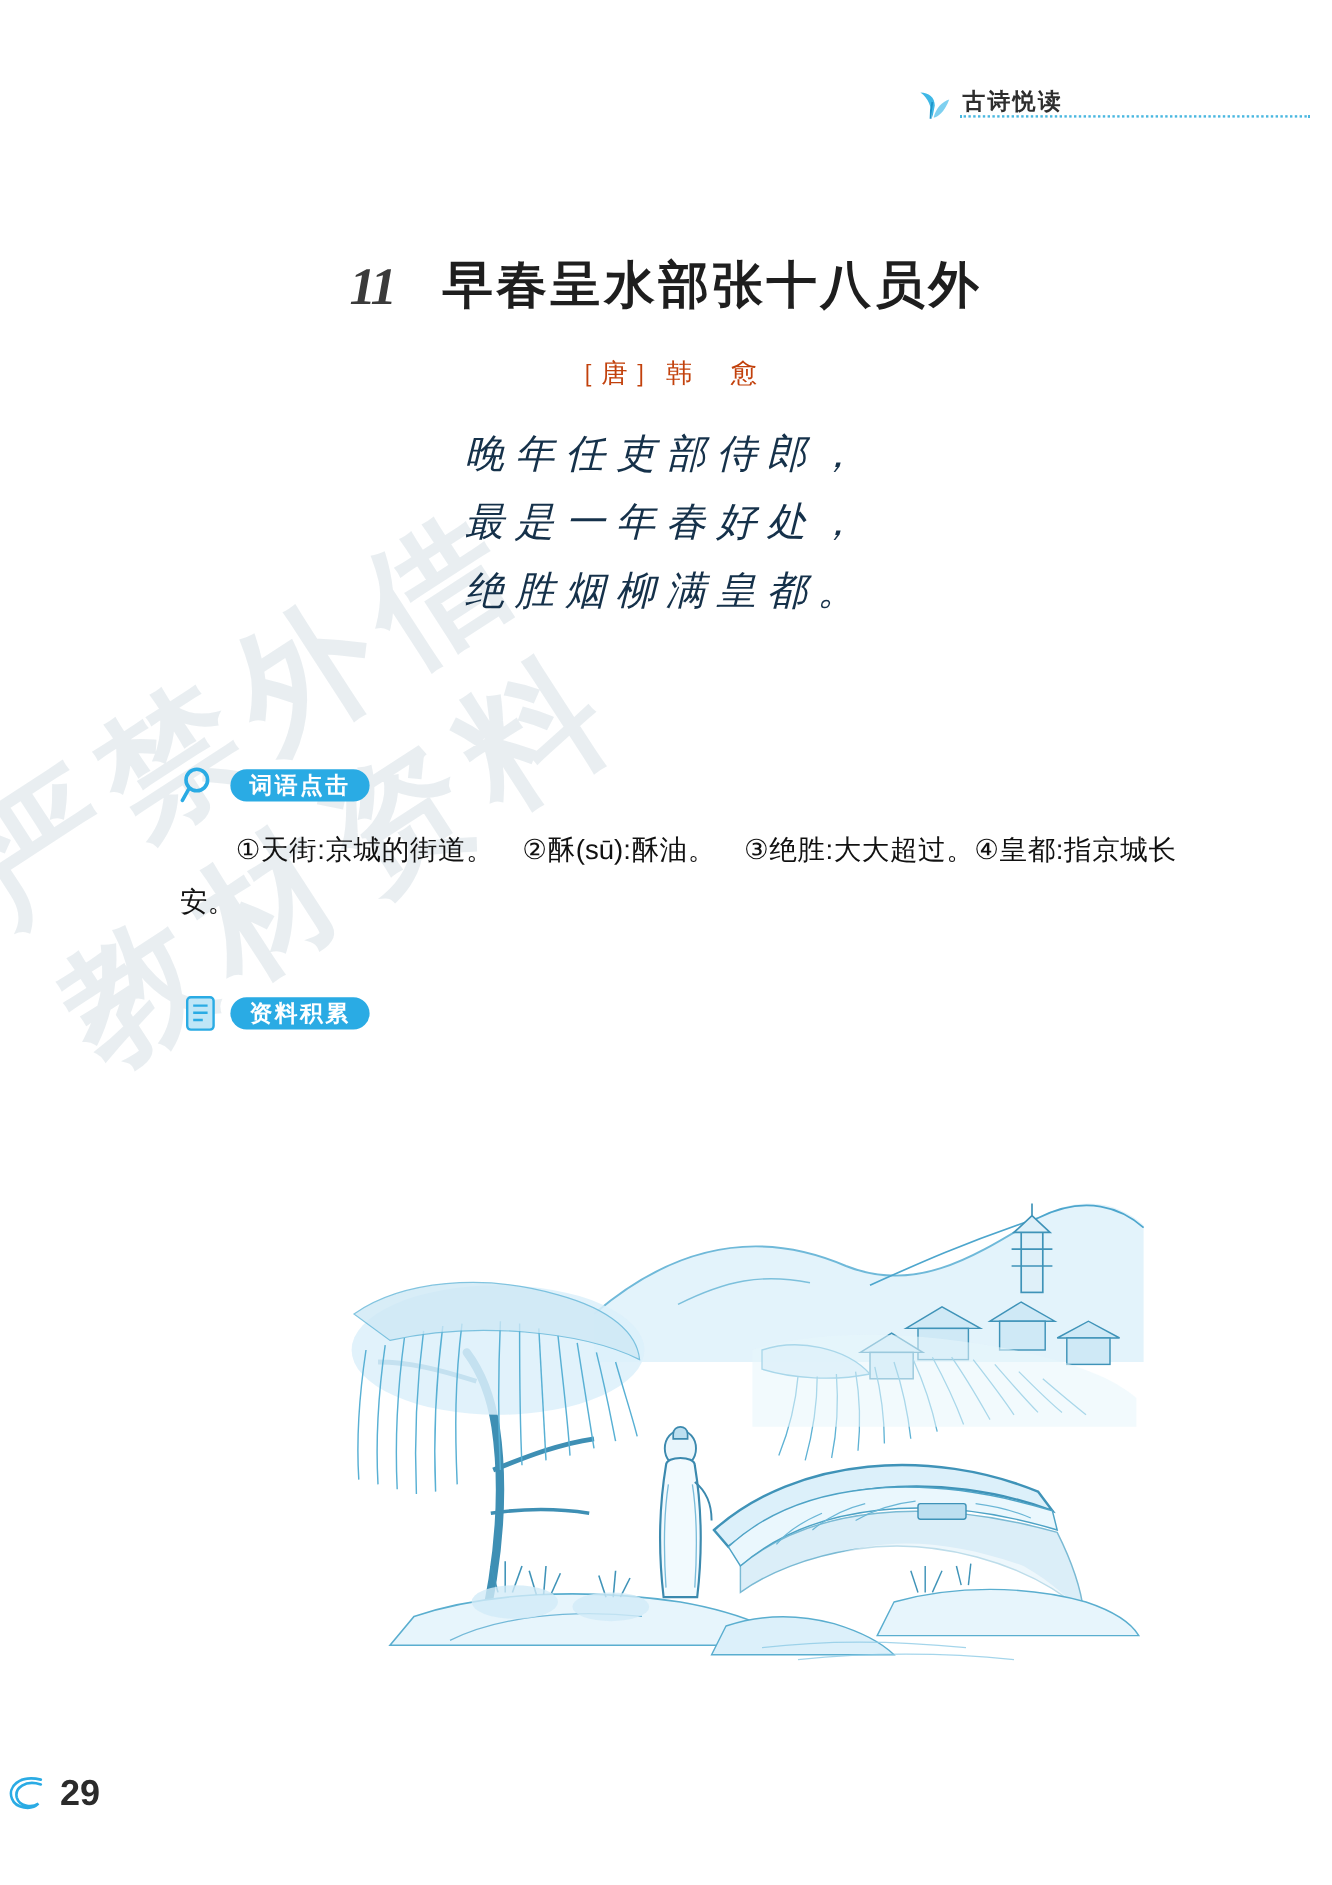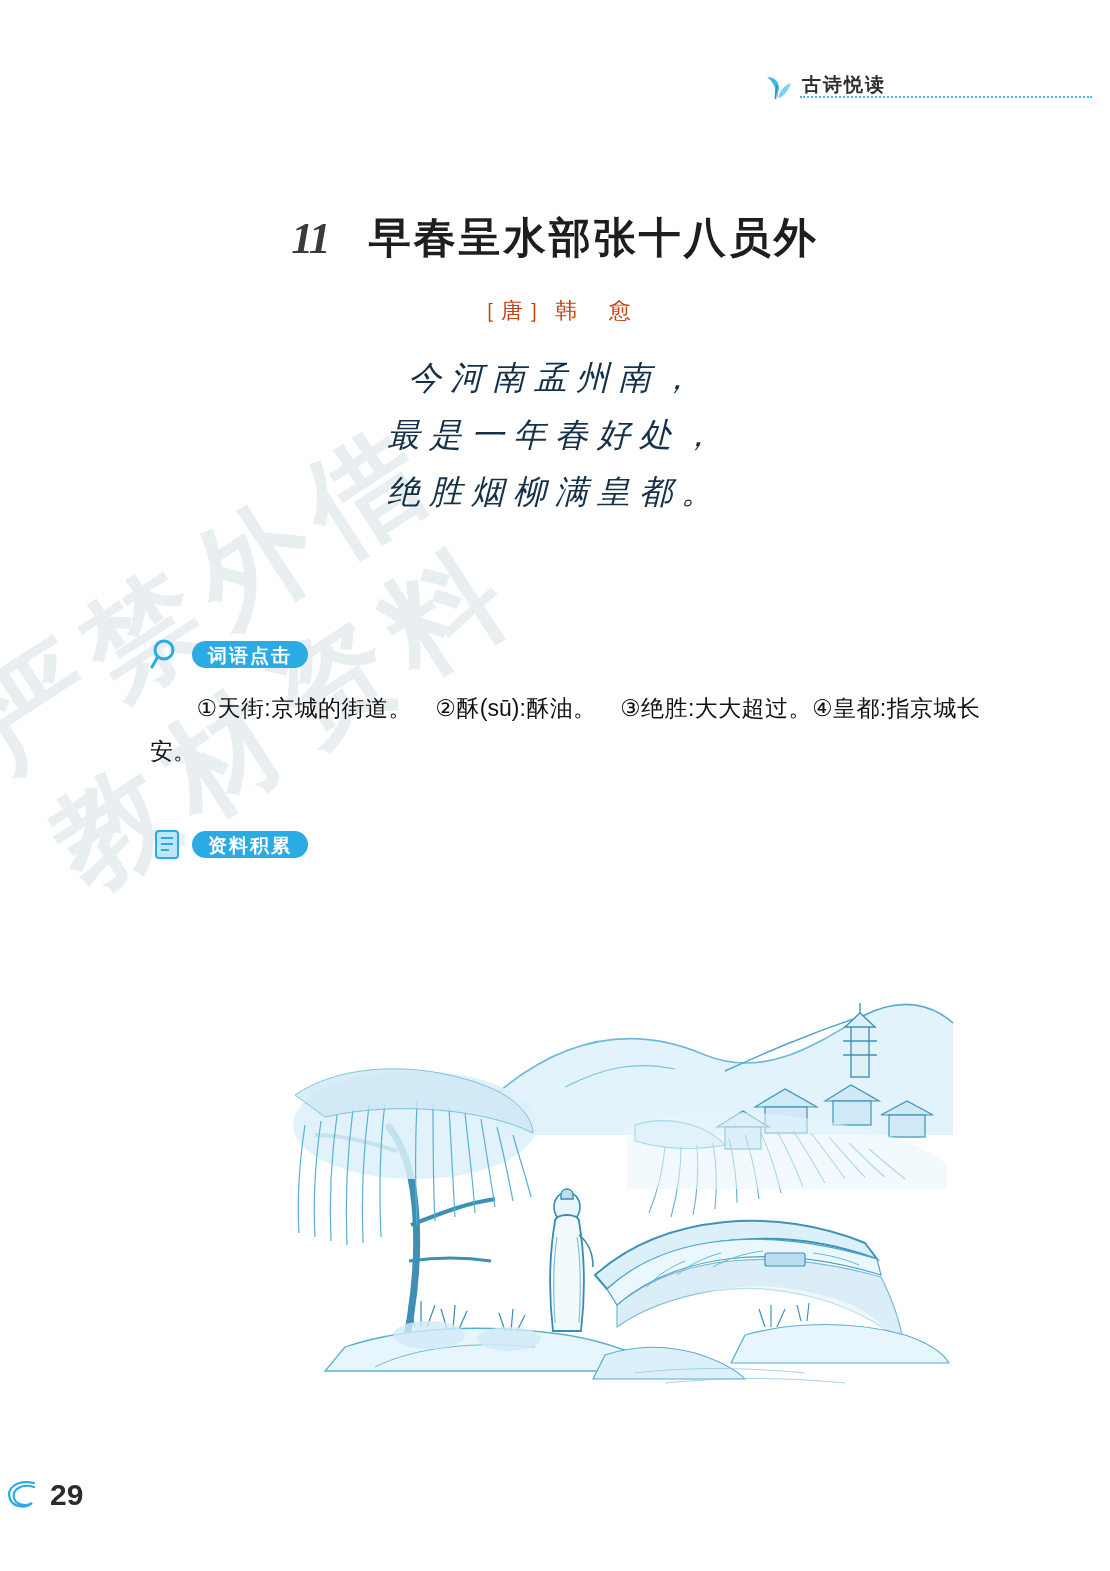--- a/index.html
+++ b/index.html
@@ -212,21 +212,21 @@
   <div>教材资料</div>
 </div>
 
 <div class="poem-block">
   <div class="title-row">
     <span class="poem-number">11</span>
     <span class="poem-title">早春呈水部张十八员外</span>
   </div>
   <div class="poem-author">［唐］韩　愈</div>
   <div class="poem-lines">
-    <div class="poem-line">今河南孟州南，</div>
+    <div class="poem-line">晚年任吏部侍郎，</div>
     <div class="poem-line">最是一年春好处，</div>
     <div class="poem-line">绝胜烟柳满皇都。</div>
   </div>
 </div>
 
 <div class="section" style="top:635px;">
   <div class="section-head">
     <div class="head-icon">
       <svg viewBox="0 0 34 34" width="34" height="34">
         <circle cx="14" cy="13" r="9" fill="none" stroke="#2aabe4" stroke-width="3"></circle>

